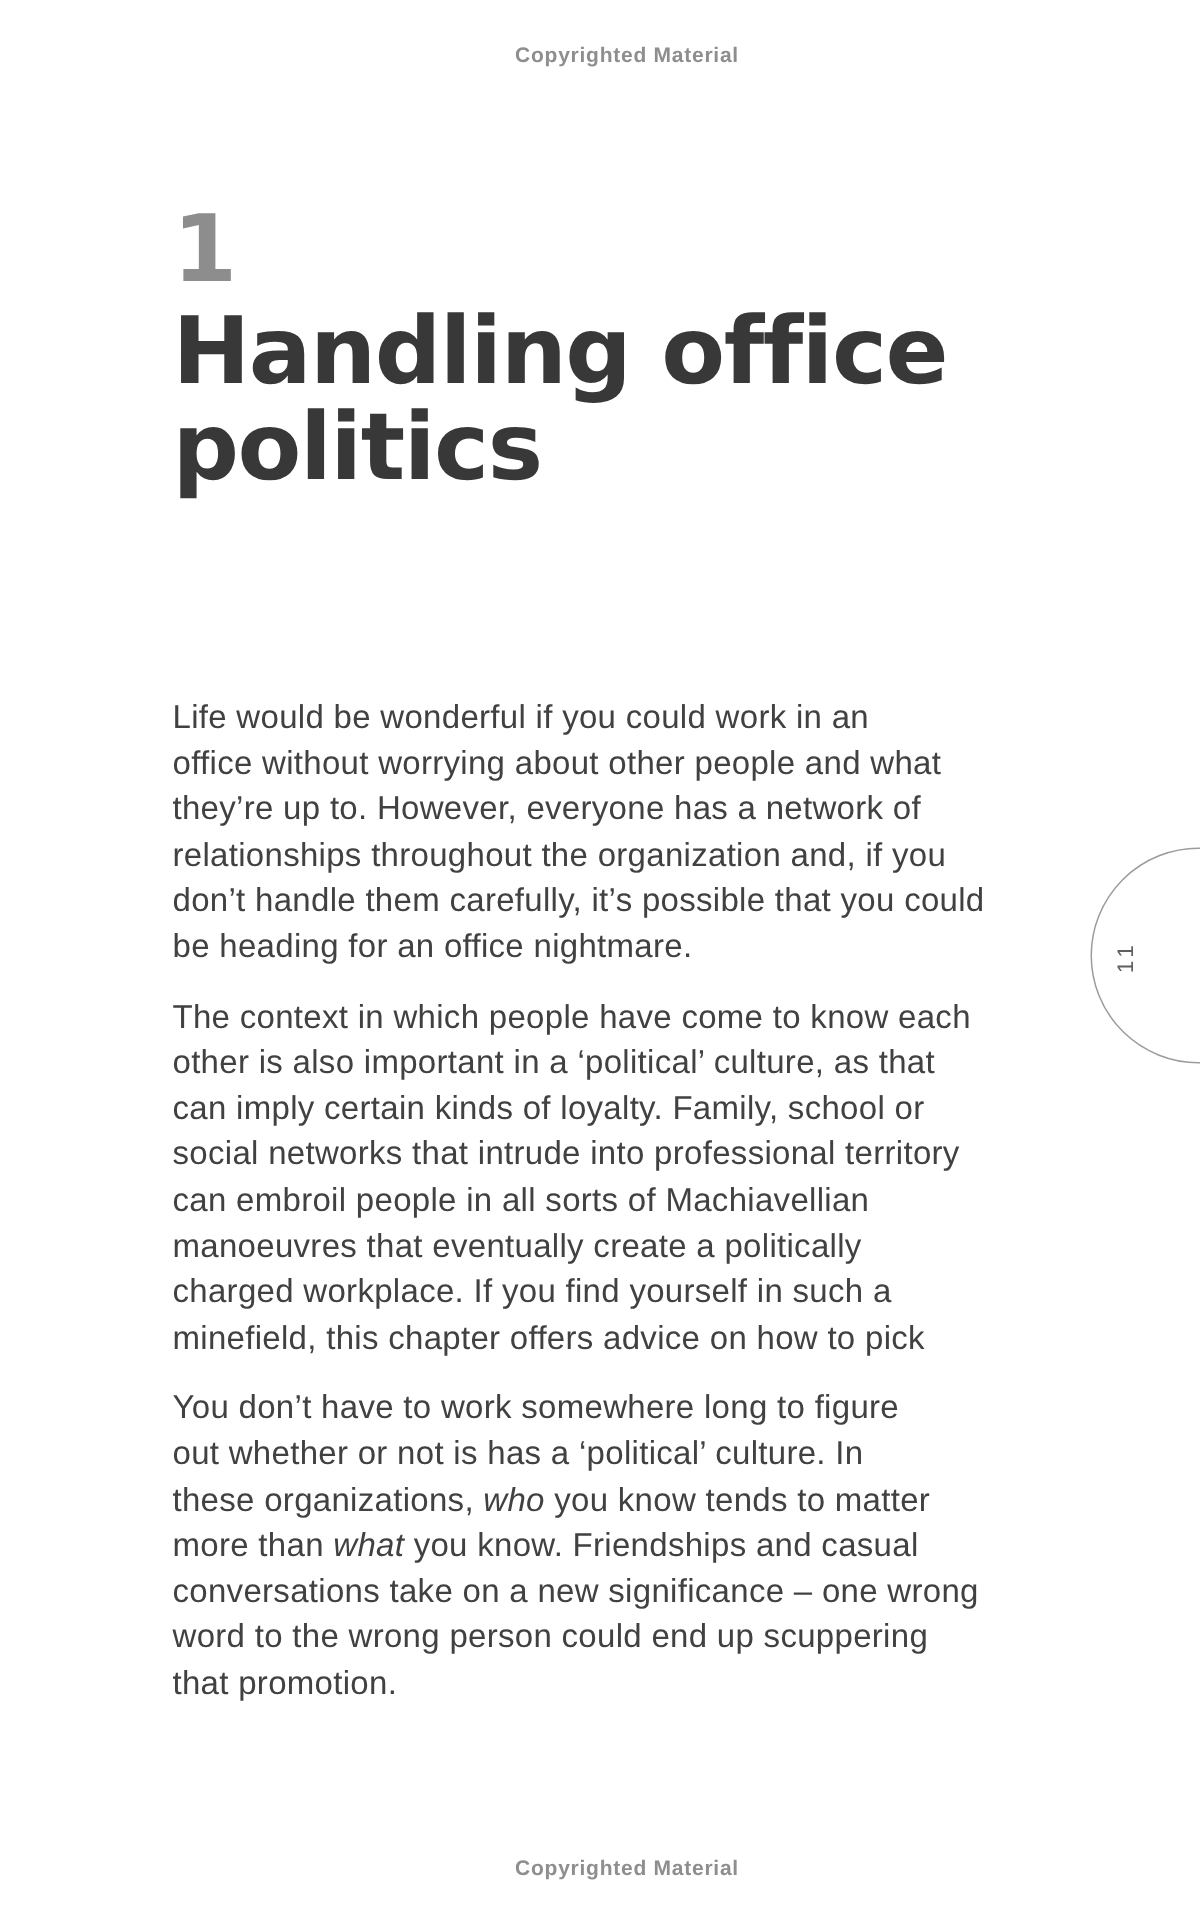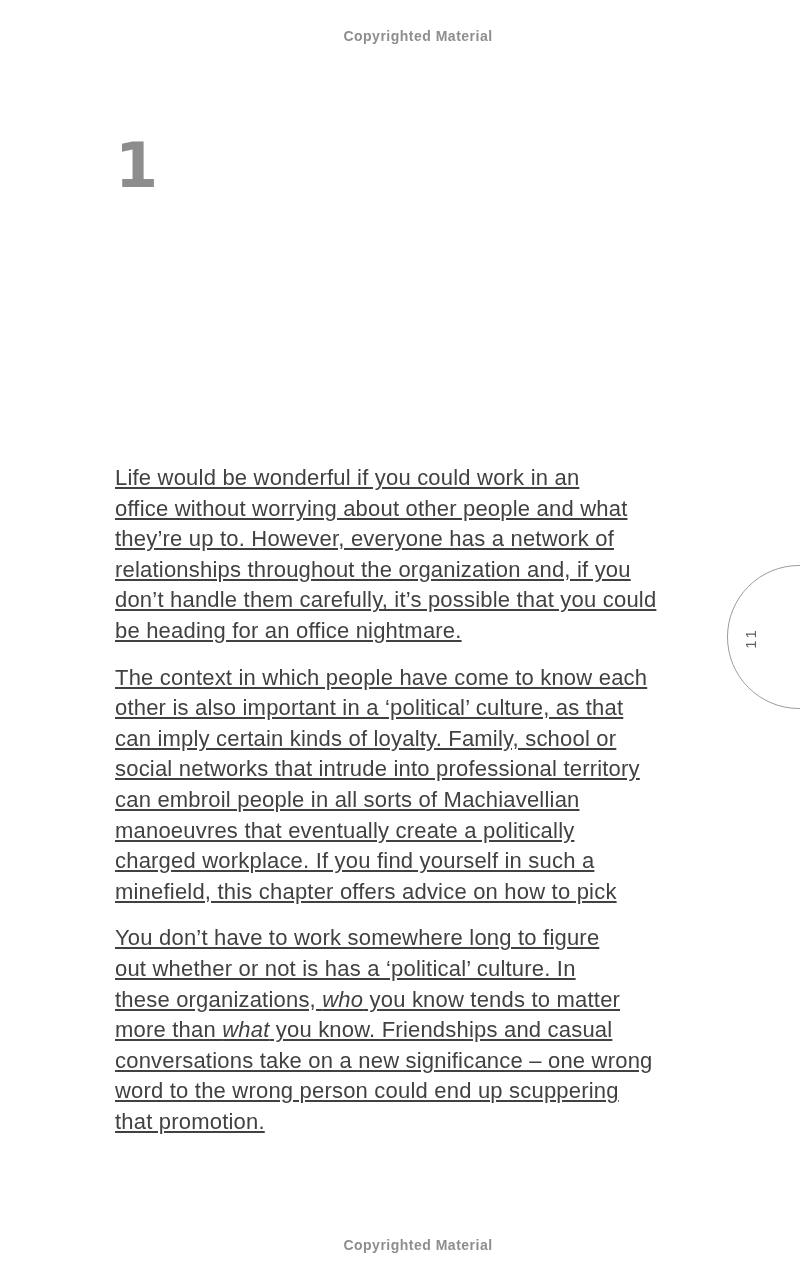--- a/index.html
+++ b/index.html
@@ -49,21 +49,20 @@
   }
   .body-text {
     position: absolute;
     top: 463px;
     left: 115px;
     width: 660px;
     font-size: 22px;
     line-height: 30.6px;
     letter-spacing: 0.2px;
     color: #414141;
-    text-decoration: underline;
   }
   .body-text p {
     margin: 0 0 16px 0;
     white-space: pre-line;
   }
   .it { font-style: italic; }
   .tab-circle {
     position: absolute;
     left: 727px;
     top: 565px;
@@ -90,20 +89,22 @@
 </style>
 </head>
 <body>
 
 <div class="page">
 
   <div class="copyright top">Copyrighted Material</div>
 
   <div class="chapter-number">1</div>
 
+  <h1 class="chapter-title">Handling office
+politics</h1>
 
   <div class="body-text">
     <p><span>Life would be wonderful if you could work in an
 office without worrying about other people and what
 they’re up to. However, everyone has a network of
 relationships throughout the organization and, if you
 don’t handle them carefully, it’s possible that you could
 be heading for an office nightmare.</span></p>
     <p><span>The context in which people have come to know each
 other is also important in a ‘political’ culture, as that

